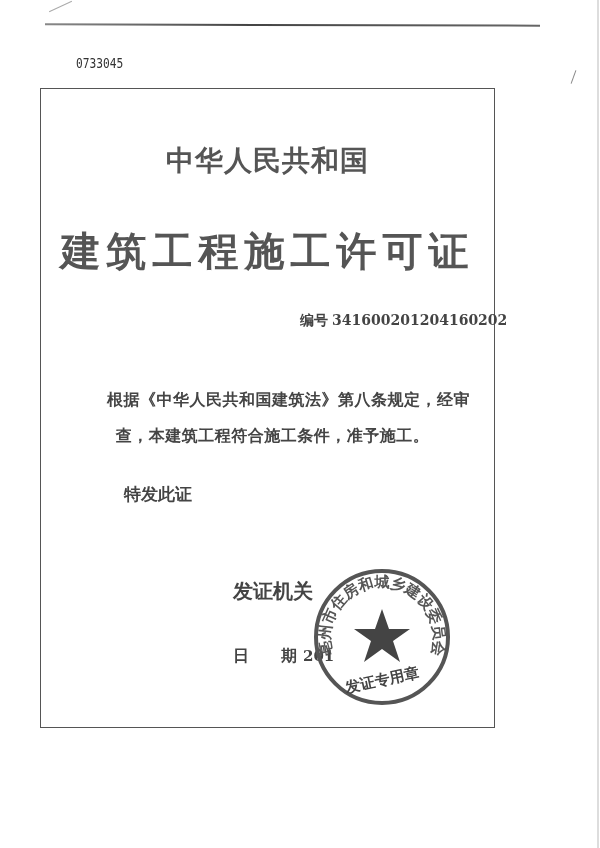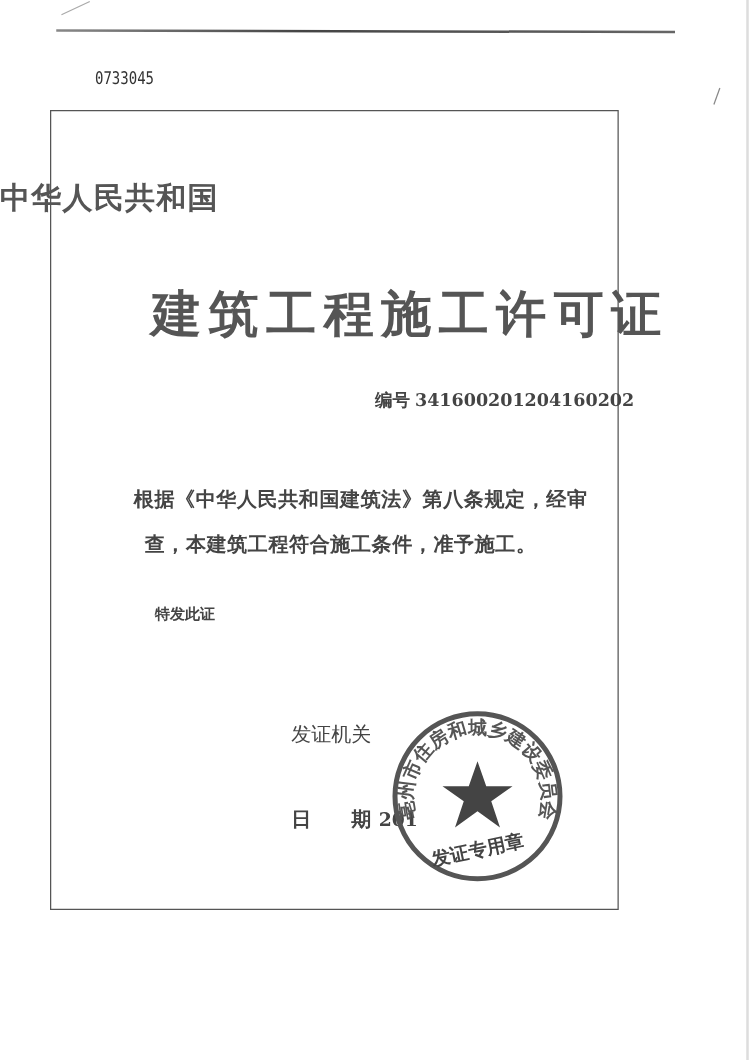--- a/index.html
+++ b/index.html
@@ -23,40 +23,40 @@
     position: absolute; left: 573px; top: 70px; width: 1px; height: 14px; background: #888; transform: rotate(20deg);
   }
   .frame {
     position: absolute; left: 40px; top: 88px; width: 455px; height: 640px;
     border: 1.5px solid #555; box-sizing: border-box;
   }
   .right-edge {
     position: absolute; left: 597px; top: 0; width: 2px; height: 848px; background: #ddd;
   }
   .t1 {
-    position: absolute; left: 0; width: 535px; top: 142px; text-align: left;
-    font-family: "DejaVu Serif", serif; font-weight: bold; font-size: 24px; color: #555; letter-spacing: 1px;
+    position: absolute; left: 0; width: 535px; top: 142px; text-align: center;
+    font-family: "DejaVu Serif", serif; font-weight: bold; font-size: 28px; color: #555; letter-spacing: 1px;
   }
   .t2 {
-    position: absolute; left: 0; width: 535px; top: 224px; text-align: right;
+    position: absolute; left: 0; width: 535px; top: 224px; text-align: center;
     font-family: "DejaVu Sans", sans-serif; font-weight: bold; font-size: 40px; color: #555; letter-spacing: 6px;
   }
   .permit-no {
     position: absolute; left: 300px; top: 312px; font-size: 14px; color: #444; font-weight: bold;
   }
   .permit-no .num { font-family: "DejaVu Serif", serif; font-size: 14px; margin-left: 4px; text-align: right; }
   .body-text {
     position: absolute; left: 60px; top: 382px; width: 425px; font-size: 16px; line-height: 36px;
     font-weight: bold; color: #444; text-indent: 32px; letter-spacing: 0.5px; text-align: center;
   }
   .special {
-    position: absolute; left: 124px; top: 483px; font-size: 12px; font-weight: bold; color: #444;
+    position: absolute; left: 124px; top: 483px; font-size: 17px; font-weight: bold; color: #444;
   }
   .issuer-label {
-    position: absolute; left: 233px; top: 578px; font-size: 16px; font-weight: normal; color: #444;
+    position: absolute; left: 233px; top: 578px; font-size: 20px; font-weight: bold; color: #444;
   }
   .date-label {
     position: absolute; left: 233px; top: 646px; font-size: 16px; font-weight: bold; color: #444;
   }
   .date-label .gap { display: inline-block; width: 32px; }
   .date-value { font-family: "DejaVu Serif", serif; font-weight: bold; font-size: 15px; margin-left: 6px; }
   .seal {
     position: absolute; left: 312px; top: 567px; width: 140px; height: 140px;
   }
 </style>

